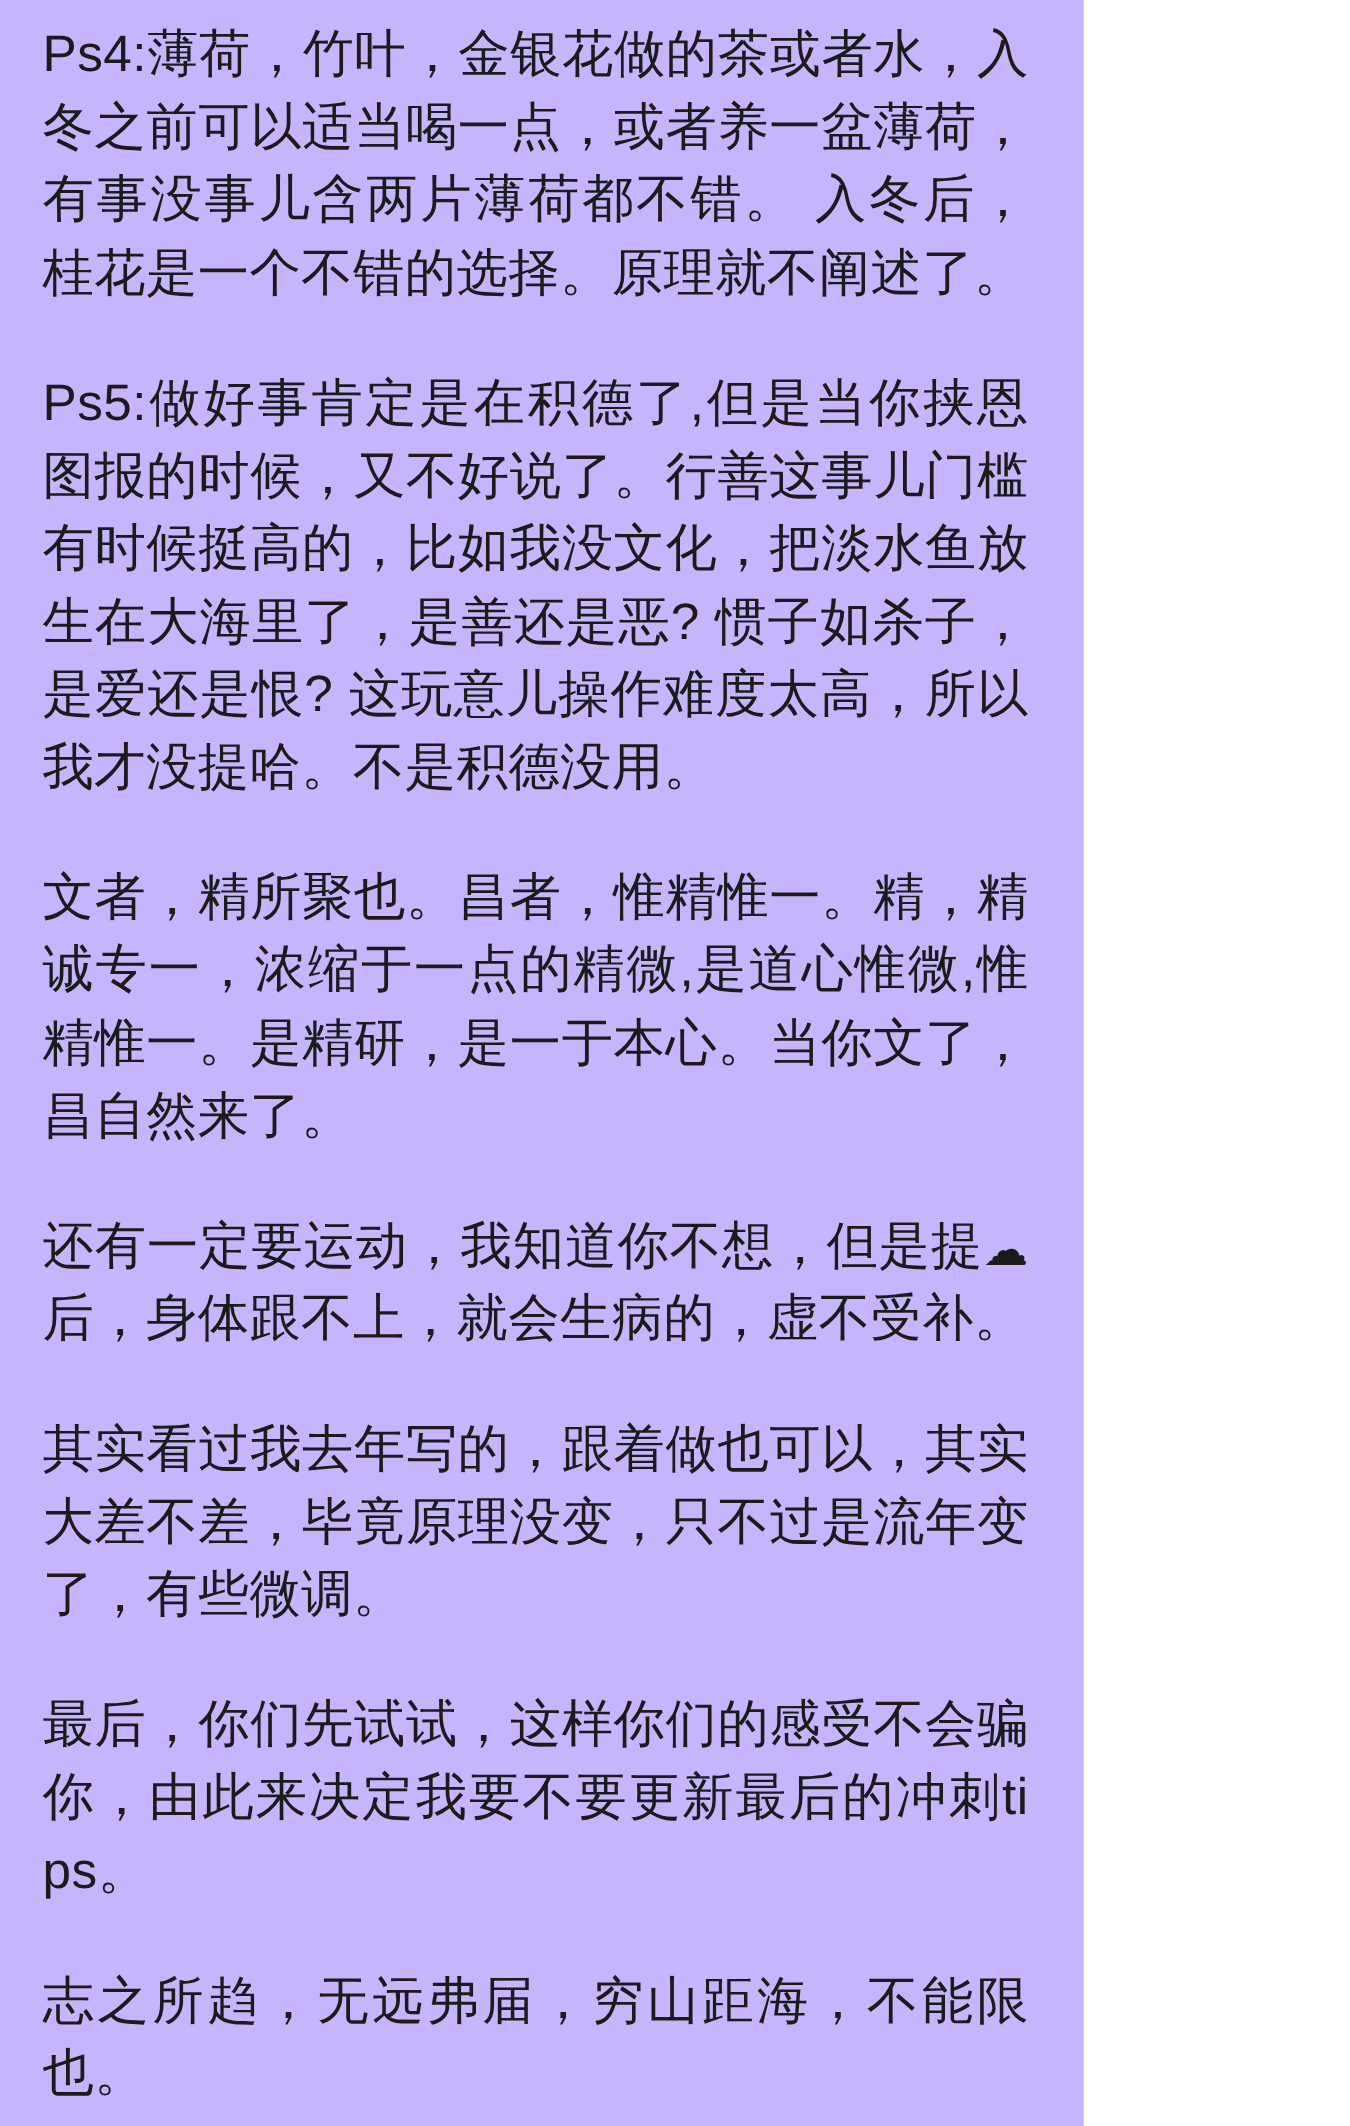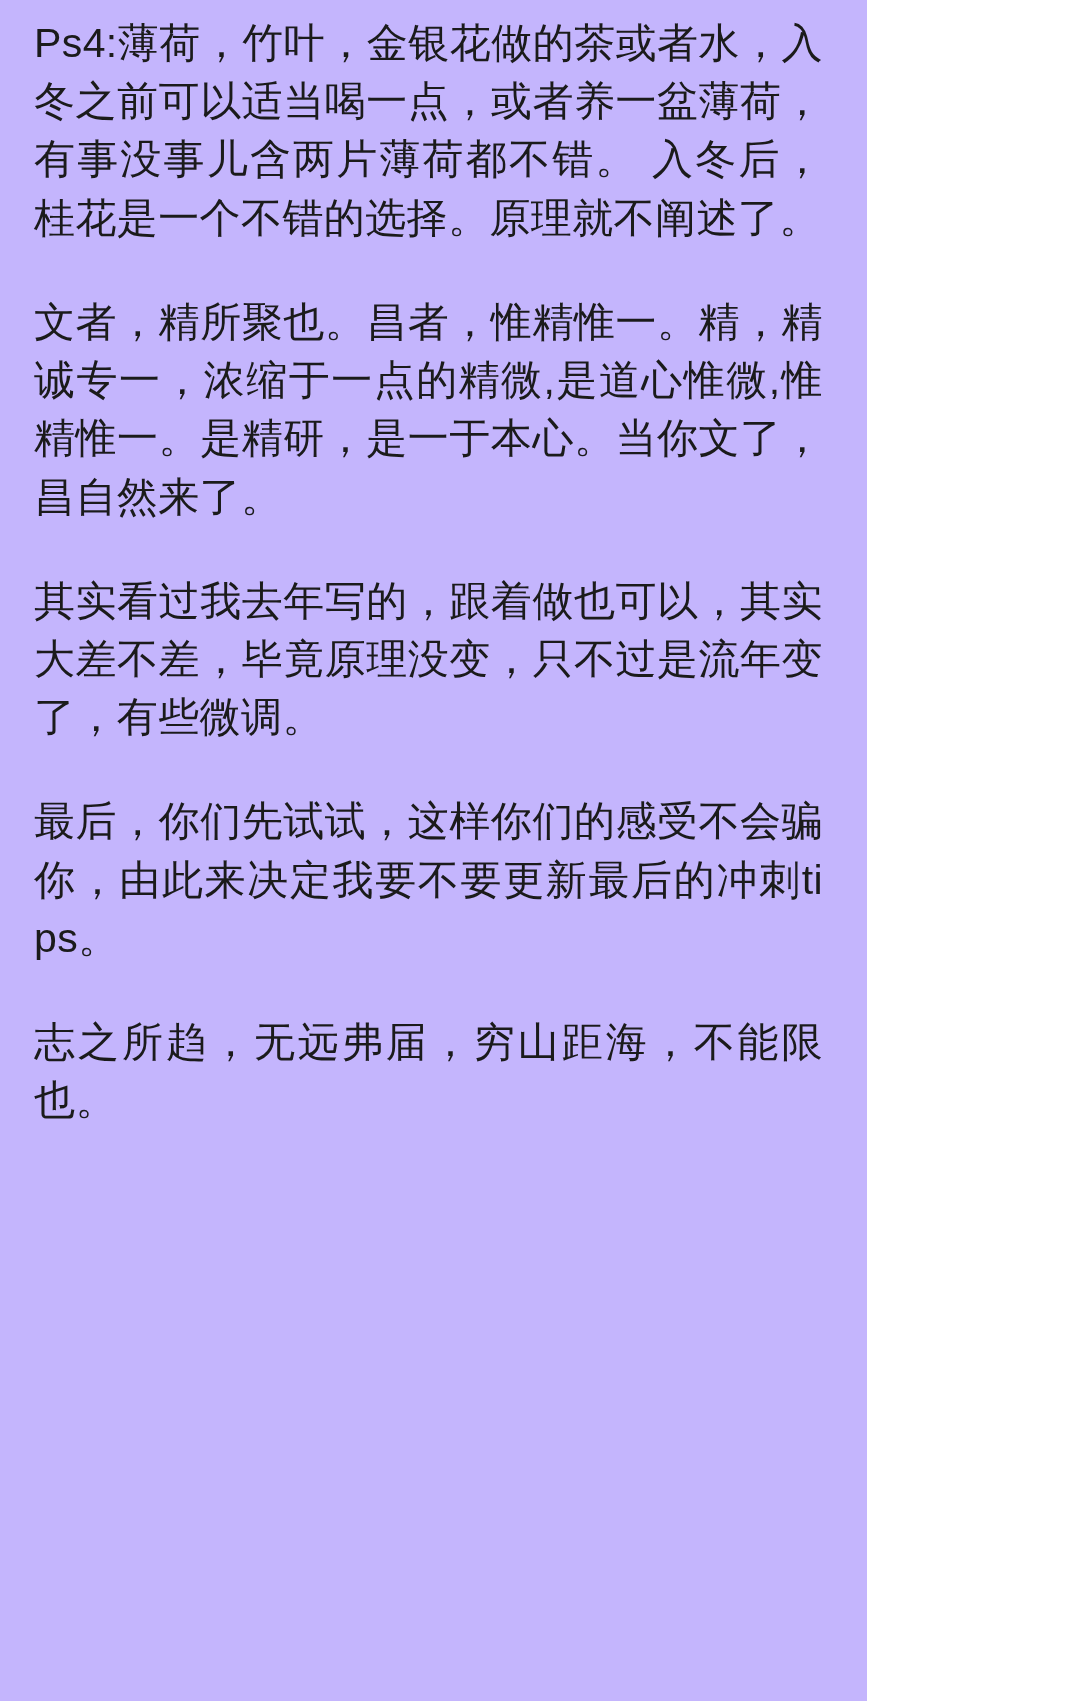--- a/index.html
+++ b/index.html
@@ -41,24 +41,26 @@
     line-height: 1;
   }
 </style>
 </head>
 <body>
 
 <div class="page">
 
   <p class="para">Ps4:薄荷，竹叶，金银花做的茶或者水，入冬之前可以适当喝一点，或者养一盆薄荷，有事没事儿含两片薄荷都不错。 入冬后，桂花是一个不错的选择。原理就不阐述了。</p>
 
+  <p class="para">Ps5:做好事肯定是在积德了,但是当你挟恩图报的时候，又不好说了。行善这事儿门槛有时候挺高的，比如我没文化，把淡水鱼放生在大海里了，是善还是恶? 惯子如杀子，是爱还是恨? 这玩意儿操作难度太高，所以我才没提哈。不是积德没用。</p>
 
 
   <p class="para">文者，精所聚也。昌者，惟精惟一。精，精诚专一，浓缩于一点的精微,是道心惟微,惟精惟一。是精研，是一于本心。当你文了，昌自然来了。</p>
 
+  <p class="para"><span>还有一定要运动，我知道你不想，但是提</span><span class="cloud-emoji">☁</span><span>后，身体跟不上，就会生病的，虚不受补。</span></p>
 
   <p class="para">其实看过我去年写的，跟着做也可以，其实大差不差，毕竟原理没变，只不过是流年变了，有些微调。</p>
 
   <p class="para">最后，你们先试试，这样你们的感受不会骗你，由此来决定我要不要更新最后的冲刺tips。</p>
 
   <p class="para">志之所趋，无远弗届，穷山距海，不能限也。</p>
 
 </div>
 
 </body></html>

